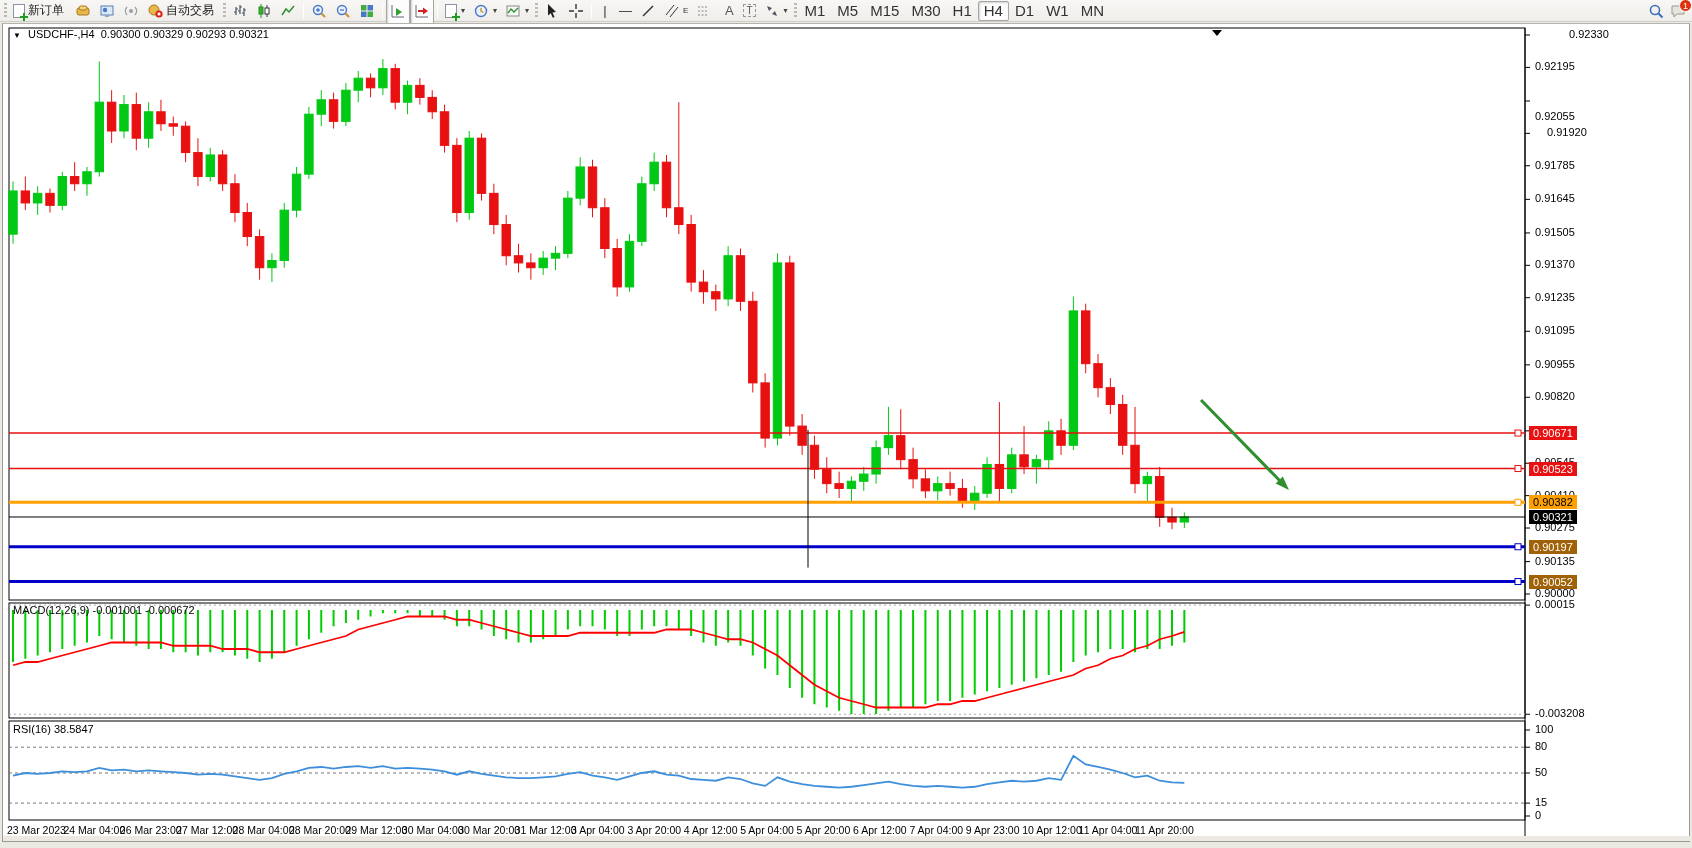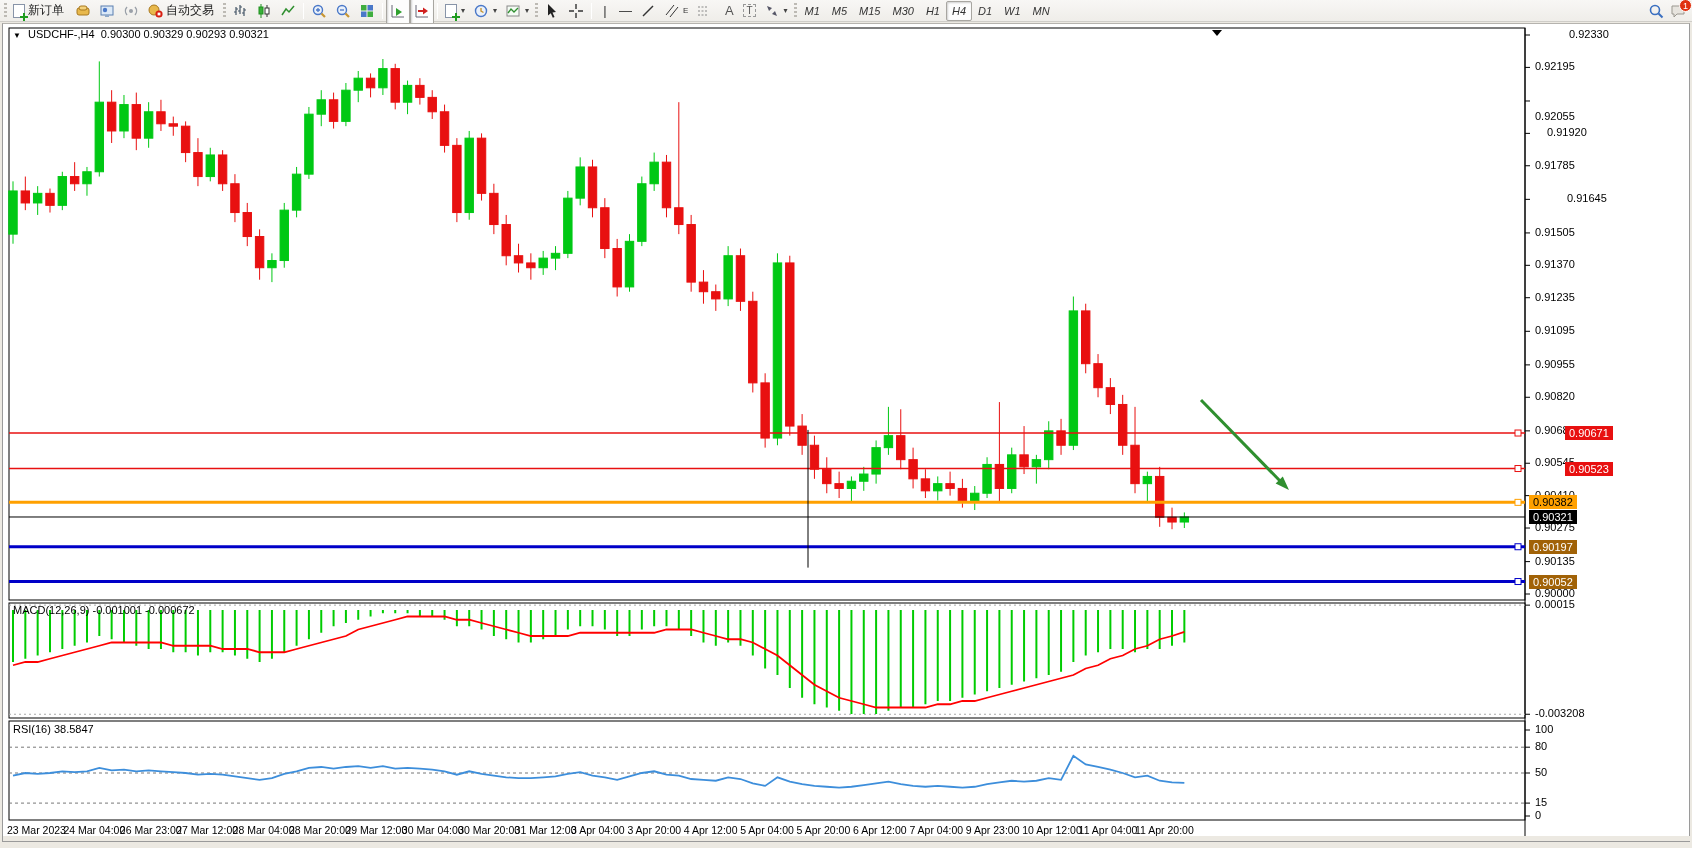--- a/index.html
+++ b/index.html
@@ -10,21 +10,21 @@
   .toolbar { position:absolute; left:0; top:0; width:1692px; height:22px;
     background:linear-gradient(#f8f7f5,#efede9); border-bottom:1px solid #cfcdc8;
     display:flex; align-items:center; padding-left:2px; }
   .tbtn { height:20px; min-width:20px; display:flex; align-items:center; justify-content:center;
     gap:3px; padding:15px 3px; border:1px solid transparent; border-radius:2px; font-size:12px; color:#222; }
   .tbtn.labeled { padding-right:6px; }
   .tbtn.pressed { background:#fdfdfd; border:1px solid #a8a6a1; box-shadow:inset 1px 1px 2px rgba(0,0,0,.18); }
   .sep { width:1px; height:16px; background:#c9c7c2; border-right:1px solid #ffffff; margin:0 3px; }
   .grip { width:3px; height:16px; margin:0 2px;
     background:repeating-linear-gradient(180deg,#bdbab4 0 2px,transparent 2px 4px); }
-  .tf { font-size:11px; color:#333; padding:0 5px;font-style:italic; }
+  .tf { font-size:15px; color:#333; padding:0 5px; }
   .caret { font-size:8px; color:#444; margin-left:1px; }
   .glyph { font-size:13px; color:#333; font-weight:bold; }
   .glyph.thin { font-weight:normal; }
   .toolbar-right { position:absolute; right:6px; top:0; height:22px; display:flex; align-items:center; gap:6px; }
   .badge { position:absolute; top:-4px; right:-6px; background:#e03210; color:#fff; font-size:9px;
     min-width:13px; height:13px; border-radius:7px; display:flex; align-items:center; justify-content:center;
     border:1px solid #fff; }
   .chat-wrap { position:relative; }
 
   
@@ -34,21 +34,21 @@
   .overlay-label { position:absolute; font-size:11px; color:#000; white-space:nowrap; }
   .symbol-label { left:10px; top:4px; }
   .symbol-label .dd { font-size:8px; margin-right:4px; }
   .macd-label { left:10px; top:580px; }
   .rsi-label  { left:10px; top:699px; }
 
   #price-axis { position:absolute; left:1524px; top:0; width:162px; height:796px; }
   .ptick { position:absolute; left:8px; font-size:11px; color:#000; white-space:nowrap; }
   .ptag { position:absolute; left:2px; font-size:11px; height:14px; line-height:14px; padding:0 4px;
     white-space:nowrap; }
-  .ptag.red    { background:#e81010; color:#fff;margin-left:36px; }
+  .ptag.red    { background:#e81010; color:#fff; }
   .ptag.orange { background:#ffa000; color:#000; }
   .ptag.black  { background:#000000; color:#fff; }
   .ptag.blue   { background:#a16207; color:#fff; }
 
   #time-axis { position:absolute; left:0; top:796px; width:1688px; height:20px; }
   .ttick { position:absolute; top:4px; font-size:10.5px; color:#000; white-space:nowrap; }
 
   .bottom-strip { position:absolute; left:0; bottom:0; width:1688px; height:5px; background:#ece9e2; }
 
   
@@ -621,21 +621,21 @@
     </div>
     <div class="overlay-label macd-label">MACD(12,26,9) -0.001001 -0.000672</div>
     <div class="overlay-label rsi-label">RSI(16) 38.5847</div>
 
     <div id="price-axis">
         <div class="ptick" style="top: 4.0097px; padding-left: 34px;">0.92330</div>
         <div class="ptick" style="top: 36.3975px;">0.92195</div>
         <div class="ptick" style="top: 86px;">0.92055</div>
         <div class="ptick" style="top: 102.373px; padding-left: 12px;">0.91920</div>
         <div class="ptick" style="top: 134.761px;">0.91785</div>
-        <div class="ptick" style="top: 168.348px; margin-left: 32px;">0.91645</div>
+        <div class="ptick" style="top: 168.348px;">0.91645</div>
         <div class="ptick" style="top: 201.935px;">0.91505</div>
         <div class="ptick" style="top: 234.323px;">0.91370</div>
         <div class="ptick" style="top: 266.711px;">0.91235</div>
         <div class="ptick" style="top: 300.299px;">0.91095</div>
         <div class="ptick" style="top: 333.886px;">0.90955</div>
         <div class="ptick" style="top: 366.274px;">0.90820</div>
         <div class="ptick" style="top: 399.861px;">0.90680</div>
         <div class="ptick" style="top: 432.249px;">0.90545</div>
         <div class="ptick" style="top: 464.637px;">0.90410</div>
         <div class="ptick" style="top: 497.025px;">0.90275</div>

